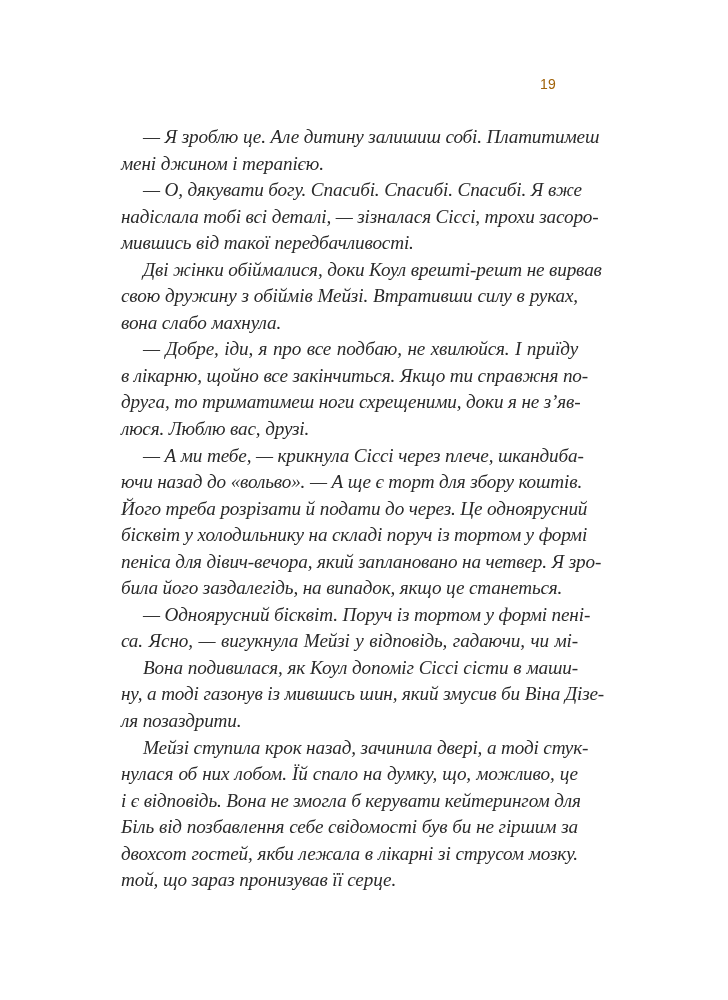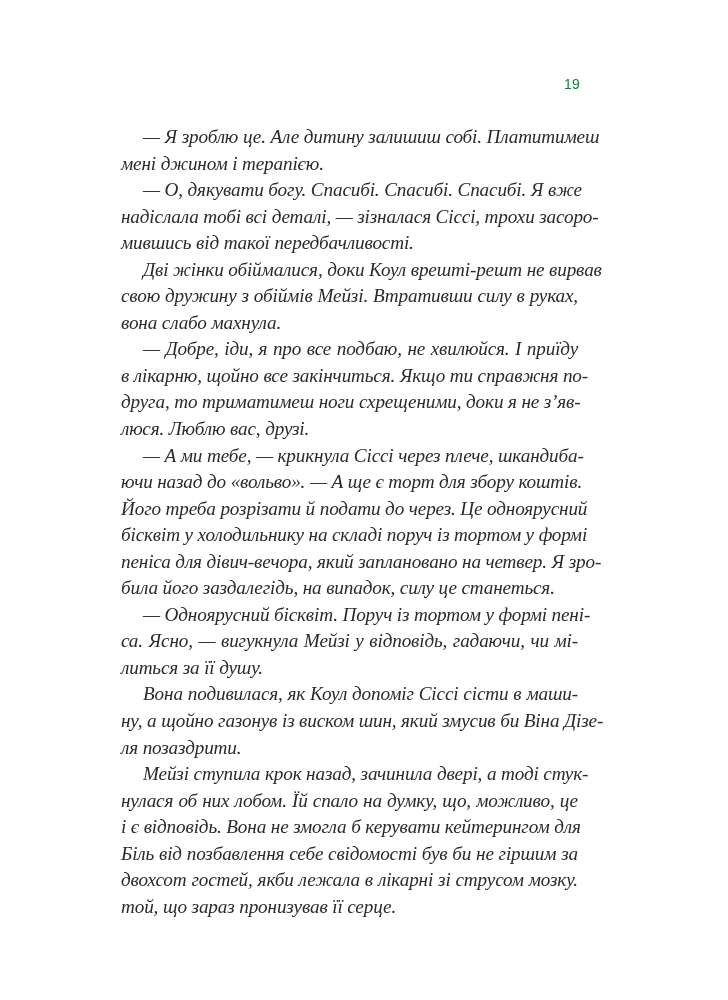--- a/index.html
+++ b/index.html
@@ -13,24 +13,24 @@
     position: relative;
     overflow: hidden;
     font-family: "Liberation Serif", "DejaVu Serif", serif;
     color: #2a2a2a;
   }
   .page-number {
     position: absolute;
     top: 76px;
     left: 540px;
     width: 40px;
-    text-align: right;
+    text-align: left;
     font-family: "Liberation Sans", "DejaVu Sans", sans-serif;
     font-size: 14px;
-    color: #15803d;
+    color: #a16207;
     letter-spacing: 0.2px;
   }
   .text-body {
     position: absolute;
     top: 124px;
     left: 121px;
     width: 457px;
   }
   .line {
     display: block;
@@ -81,32 +81,31 @@
       <span class="line">друга, то триматимеш ноги схрещеними, доки я не з’яв-</span>
       <span class="line last">люся. Люблю вас, друзі.</span>
     </div>
 
     <div>
       <span class="line indent">— А ми тебе, — крикнула Сіссі через плече, шкандиба-</span>
       <span class="line">ючи назад до «вольво». — А ще є торт для збору коштів.</span>
       <span class="line">Його треба розрізати й подати до через. Це одноярусний</span>
       <span class="line">бісквіт у холодильнику на складі поруч із тортом у формі</span>
       <span class="line">пеніса для дівич-вечора, який заплановано на четвер. Я зро-</span>
-      <span class="line last">била його заздалегідь, на випадок, силу це станеться.</span>
+      <span class="line last">била його заздалегідь, на випадок, якщо це станеться.</span>
     </div>
 
     <div>
       <span class="line indent">— Одноярусний бісквіт. Поруч із тортом у формі пені-</span>
       <span class="line">са. Ясно, — вигукнула Мейзі у відповідь, гадаючи, чи мі-</span>
-      <span class="line last">литься за її душу.</span>
     </div>
 
     <div>
       <span class="line indent">Вона подивилася, як Коул допоміг Сіссі сісти в маши-</span>
-      <span class="line">ну, а щойно газонув із виском шин, який змусив би Віна Дізе-</span>
+      <span class="line">ну, а тоді газонув із мившись шин, який змусив би Віна Дізе-</span>
       <span class="line last">ля позаздрити.</span>
     </div>
 
     <div>
       <span class="line indent">Мейзі ступила крок назад, зачинила двері, а тоді стук-</span>
       <span class="line">нулася об них лобом. Їй спало на думку, що, можливо, це</span>
       <span class="line">і є відповідь. Вона не змогла б керувати кейтерингом для</span>
       <span class="line">Біль від позбавлення себе свідомості був би не гіршим за</span>
       <span class="line">двохсот гостей, якби лежала в лікарні зі струсом мозку.</span>
       <span class="line last">той, що зараз пронизував її серце.</span>

